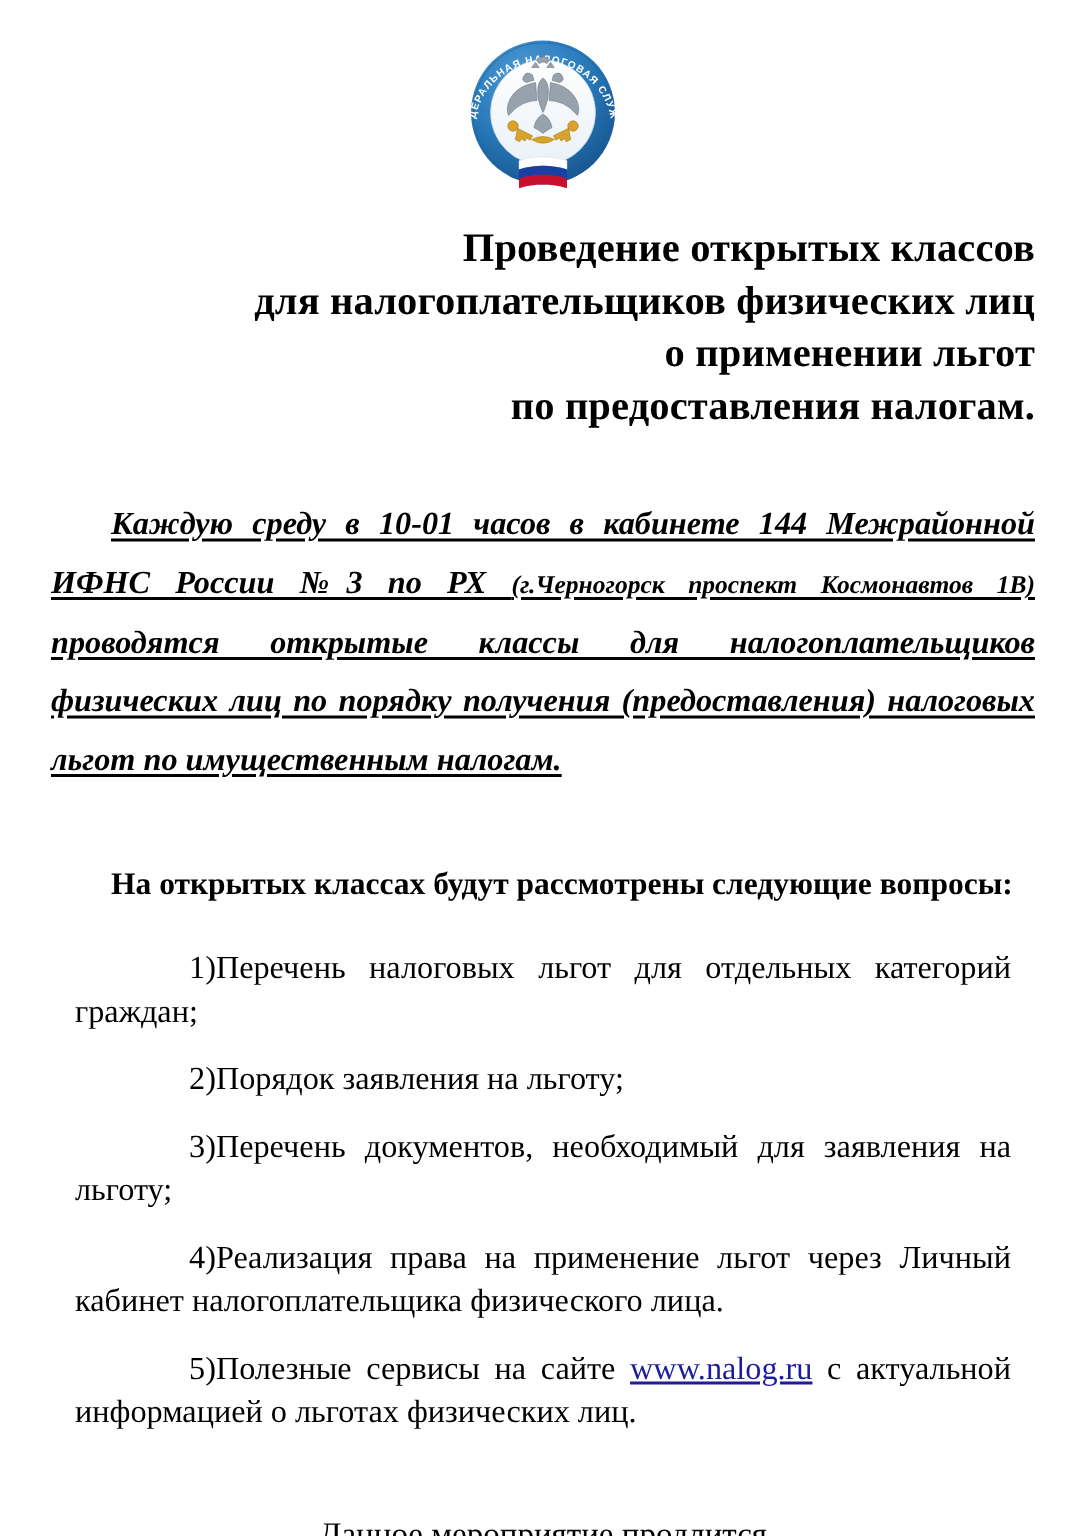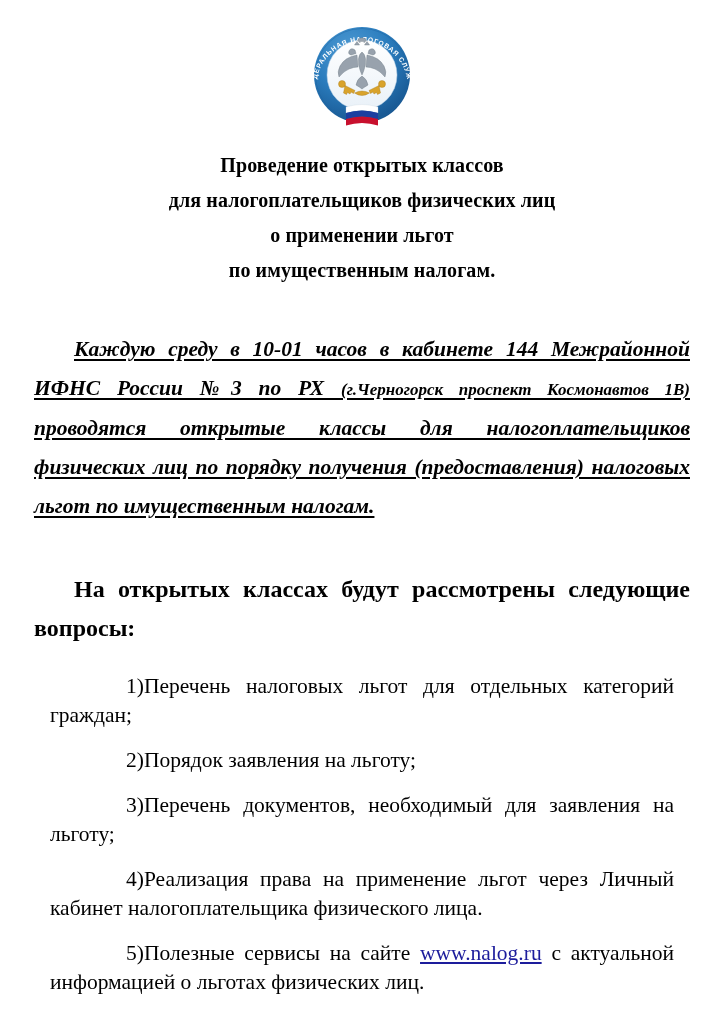--- a/index.html
+++ b/index.html
@@ -36,23 +36,23 @@
   .emblem {
     width: 110px;
     height: 112px;
     position: relative;
     display: block;
   }
 
   
   .title-block {
     margin-top: 14px;
-    text-align: center;
+    text-align: right;
     font-weight: bold;
-    font-size: 20px;
+    font-size: 27px;
     line-height: 35px;
     letter-spacing: 0.1px;
   }
   .title-line { display: block; white-space: nowrap; }
 
   
   .lead-para {
     margin-top: 42px;
     font-weight: bold;
     font-style: italic;
@@ -65,21 +65,21 @@
     -webkit-text-decoration: underline;
   }
   .lead-para .addr {
     font-size: 17px;
   }
 
   
   .intro-para {
     margin-top: 44px;
     font-weight: bold;
-    font-size: 24px;
+    font-size: 21px;
     line-height: 39px;
     text-align: justify;
     text-indent: 40px;
   }
 
   
   .items {
     margin-top: 22px;
     font-size: 21.5px;
     line-height: 29px;
@@ -175,21 +175,21 @@
         <path d="M78 182 q32 -10 64 0 l0 12 q-32 -10 -64 0 z" fill="#1b3fa0"></path>
         <path d="M78 194 q32 -10 64 0 l0 13 q-32 -10 -64 0 z" fill="#c8102e"></path>
       </g>
     </svg>
   </div>
 
   <h1 class="title-block">
     <span class="title-line">Проведение открытых классов</span>
     <span class="title-line">для налогоплательщиков физических лиц</span>
     <span class="title-line">о применении льгот</span>
-    <span class="title-line">по имущественным налогам.</span>
+    <span class="title-line">по предоставления налогам.</span>
   </h1>
 
   <p class="lead-para"><span>Каждую среду в 10-01 часов в кабинете 144 Межрайонной ИФНС России №3 по РХ </span><span class="addr">(г.Черногорск проспект Космонавтов 1В)</span><span> проводятся открытые классы для налогоплательщиков физических лиц по порядку получения (предоставления) налоговых льгот по имущественным налогам.</span></p>
 
   <p class="intro-para">На открытых классах будут рассмотрены следующие вопросы:</p>
 
   <div class="items">
     <p class="item"><span class="num">1)</span><span>Перечень налоговых льгот для отдельных категорий граждан;</span></p>
     <p class="item"><span class="num">2)</span><span>Порядок заявления на льготу;</span></p>
     <p class="item"><span class="num">3)</span><span>Перечень документов, необходимый для заявления на льготу;</span></p>

